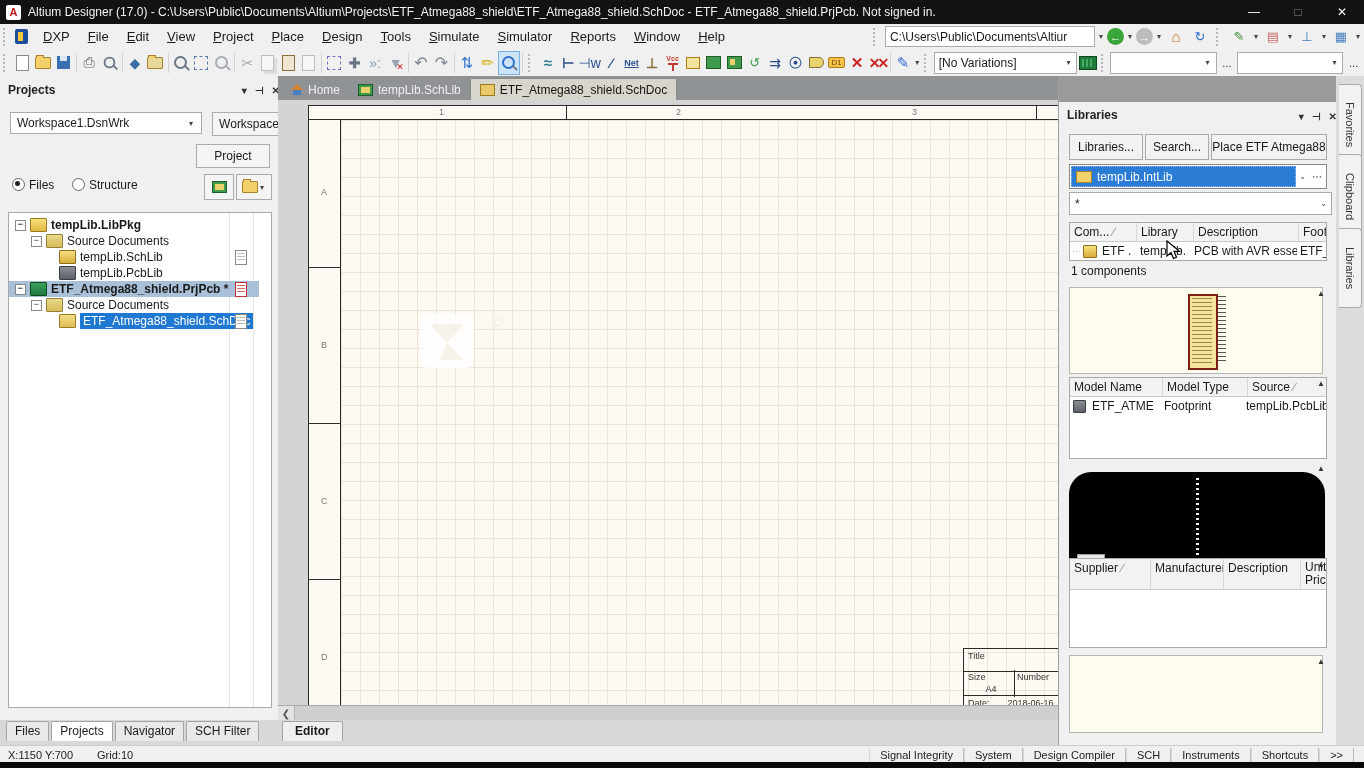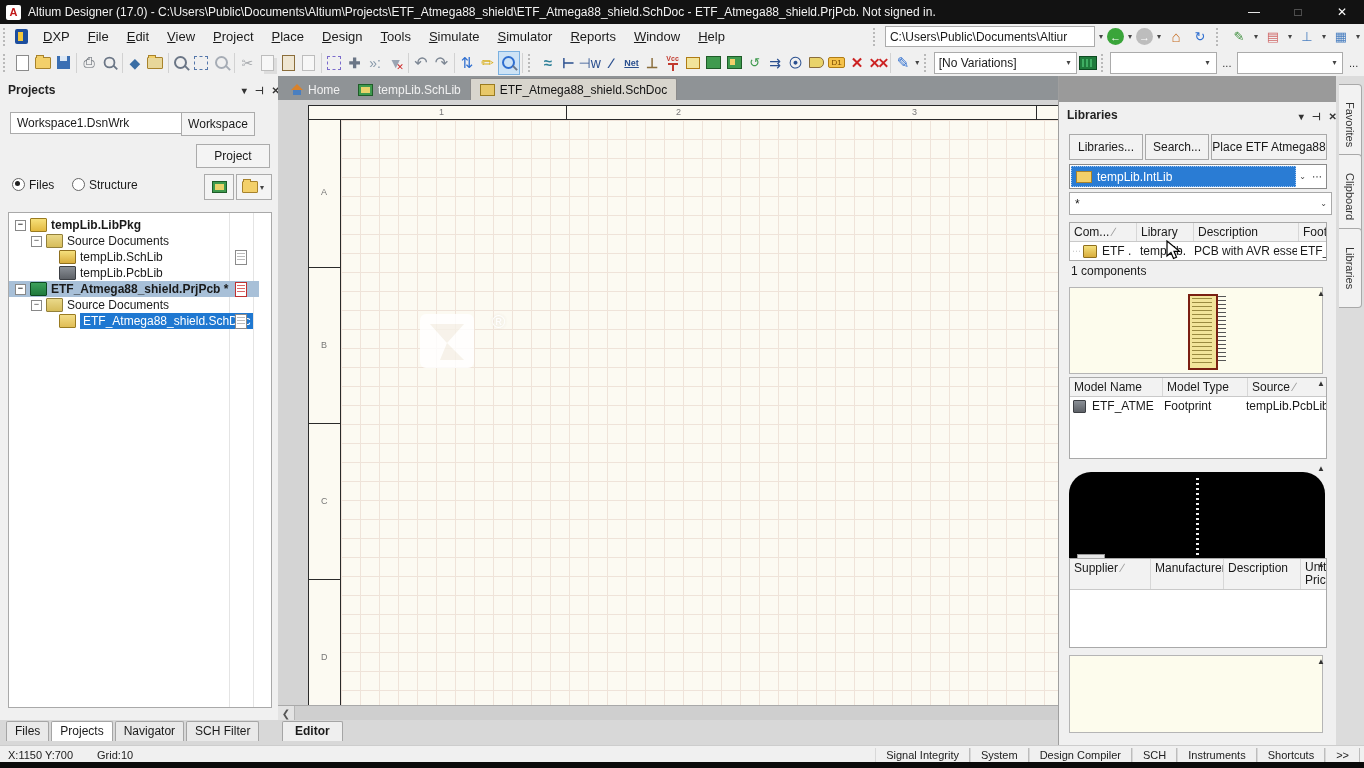--- a/index.html
+++ b/index.html
@@ -138,21 +138,21 @@
      background:repeating-linear-gradient(#eee 0 2px,transparent 2px 5px);}
   .btn3d{position:absolute;left:8px;bottom:8px;background:#e8e8e8;border:1px solid #9a9a9a;font-size:11px;padding:3px 6px;color:#111;}
   
   .sidetabs{left:1336px;top:0;width:28px;height:669px;background:#dcdcdc;}
   .stab{position:absolute;left:3px;width:22px;background:#f2f2f2;border:1px solid #a9a9a9;border-left:none;
         border-radius:0 4px 4px 0;writing-mode:vertical-rl;display:flex;align-items:center;justify-content:center;
         font-size:11px;color:#333;padding:8px 0;}
   
   .statusbar{left:0;top:745px;width:1364px;height:17px;background:#f0f0f0;border-top:1px solid #cdcdcd;
              display:flex;align-items:center;font-size:11px;color:#222;}
-  .sb-right{position:absolute;right:4px;top:0;height:17px;display:flex;align-items:center;}
+  .sb-right{position:absolute;right:10px;top:0;height:17px;display:flex;align-items:center;}
   .sb-seg{padding:1px 10px;border-left:1px solid #d8d8d8;border-right:1px solid #bdbdbd;white-space:nowrap;}
   .blackstrip{left:0;top:762px;width:1364px;height:6px;background:#0a0a0a;}
   
   .wm-banner{left:228px;top:414px;z-index:60;color:#ffffff;opacity:.92;font-size:31px;font-weight:bold;
              letter-spacing:13px;white-space:nowrap;text-shadow:0 0 2px rgba(160,140,120,.25);pointer-events:none;}
   .wm-ts{left:418px;top:310px;z-index:55;display:flex;align-items:flex-start;color:#fff;opacity:.88;
          text-shadow:0 0 3px rgba(160,140,120,.28);pointer-events:none;}
   .wm-ts .txt{font-size:64px;font-weight:500;letter-spacing:1px;line-height:70px;}
   .wm-ts .reg{font-size:18px;margin-top:2px;}
   .cursor{left:1166px;top:240px;z-index:100;pointer-events:none;}
@@ -339,21 +339,21 @@
         <span class="phead-icons">
           <span>▾</span>
           <span>⊣</span>
           <span>✕</span>
         </span>
       </div>
       <div class="abs fld" style="left:10px;top:36px;width:178px;">
         <span>Workspace1.DsnWrk</span>
           <span class="dd" style="margin-left:auto;">▾</span>
       </div>
-      <div class="abs btn" style="left:181px;top:36px;width:72px;height:22px;">Workspace</div>
+      <div class="abs btn" style="left:212px;top:36px;width:72px;height:22px;">Workspace</div>
       <div class="abs btn" style="left:196px;top:68px;width:72px;height:22px;">Project</div>
       <div class="abs" style="left:12px;top:102px;">
         <span class="radio on"></span><span>Files</span>
       </div>
       <div class="abs" style="left:72px;top:102px;">
         <span class="radio"></span><span>Structure</span>
       </div>
       <div class="abs btn" style="left:204px;top:98px;width:28px;height:24px;">
           <span class="chip-ic"></span>
         </div>
@@ -442,20 +442,34 @@
             <span class="tick-h" style="top:148px;"></span>
             <span class="tick-h" style="top:304px;"></span>
             <span class="tick-h" style="top:460px;"></span>
             <span class="abs" style="left:12px;top:68px;">A</span>
             <span class="abs" style="left:12px;top:221px;">B</span>
             <span class="abs" style="left:12px;top:377px;">C</span>
             <span class="abs" style="left:12px;top:533px;">D</span>
           </div>
           <div class="gridarea"></div>
         </div>
+        <div class="tblock">
+          <div class="tb-row1"><span>Title</span></div>
+          <div class="tb-row2">
+            <div class="tb-size">
+              <div>Size</div>
+              <div style="text-align:center;margin-top:2px;">A4</div>
+            </div>
+            <div class="tb-num">Number</div>
+          </div>
+          <div class="tb-row3">
+            <span>Date:</span>
+            <span>2018-06-16</span>
+          </div>
+        </div>
       </div>
 
       <div class="hscroll">
         <span class="hs-btn">❮</span>
       </div>
       <div class="etabrow">
         <span class="etab">Editor</span>
       </div>
     </div>
 

